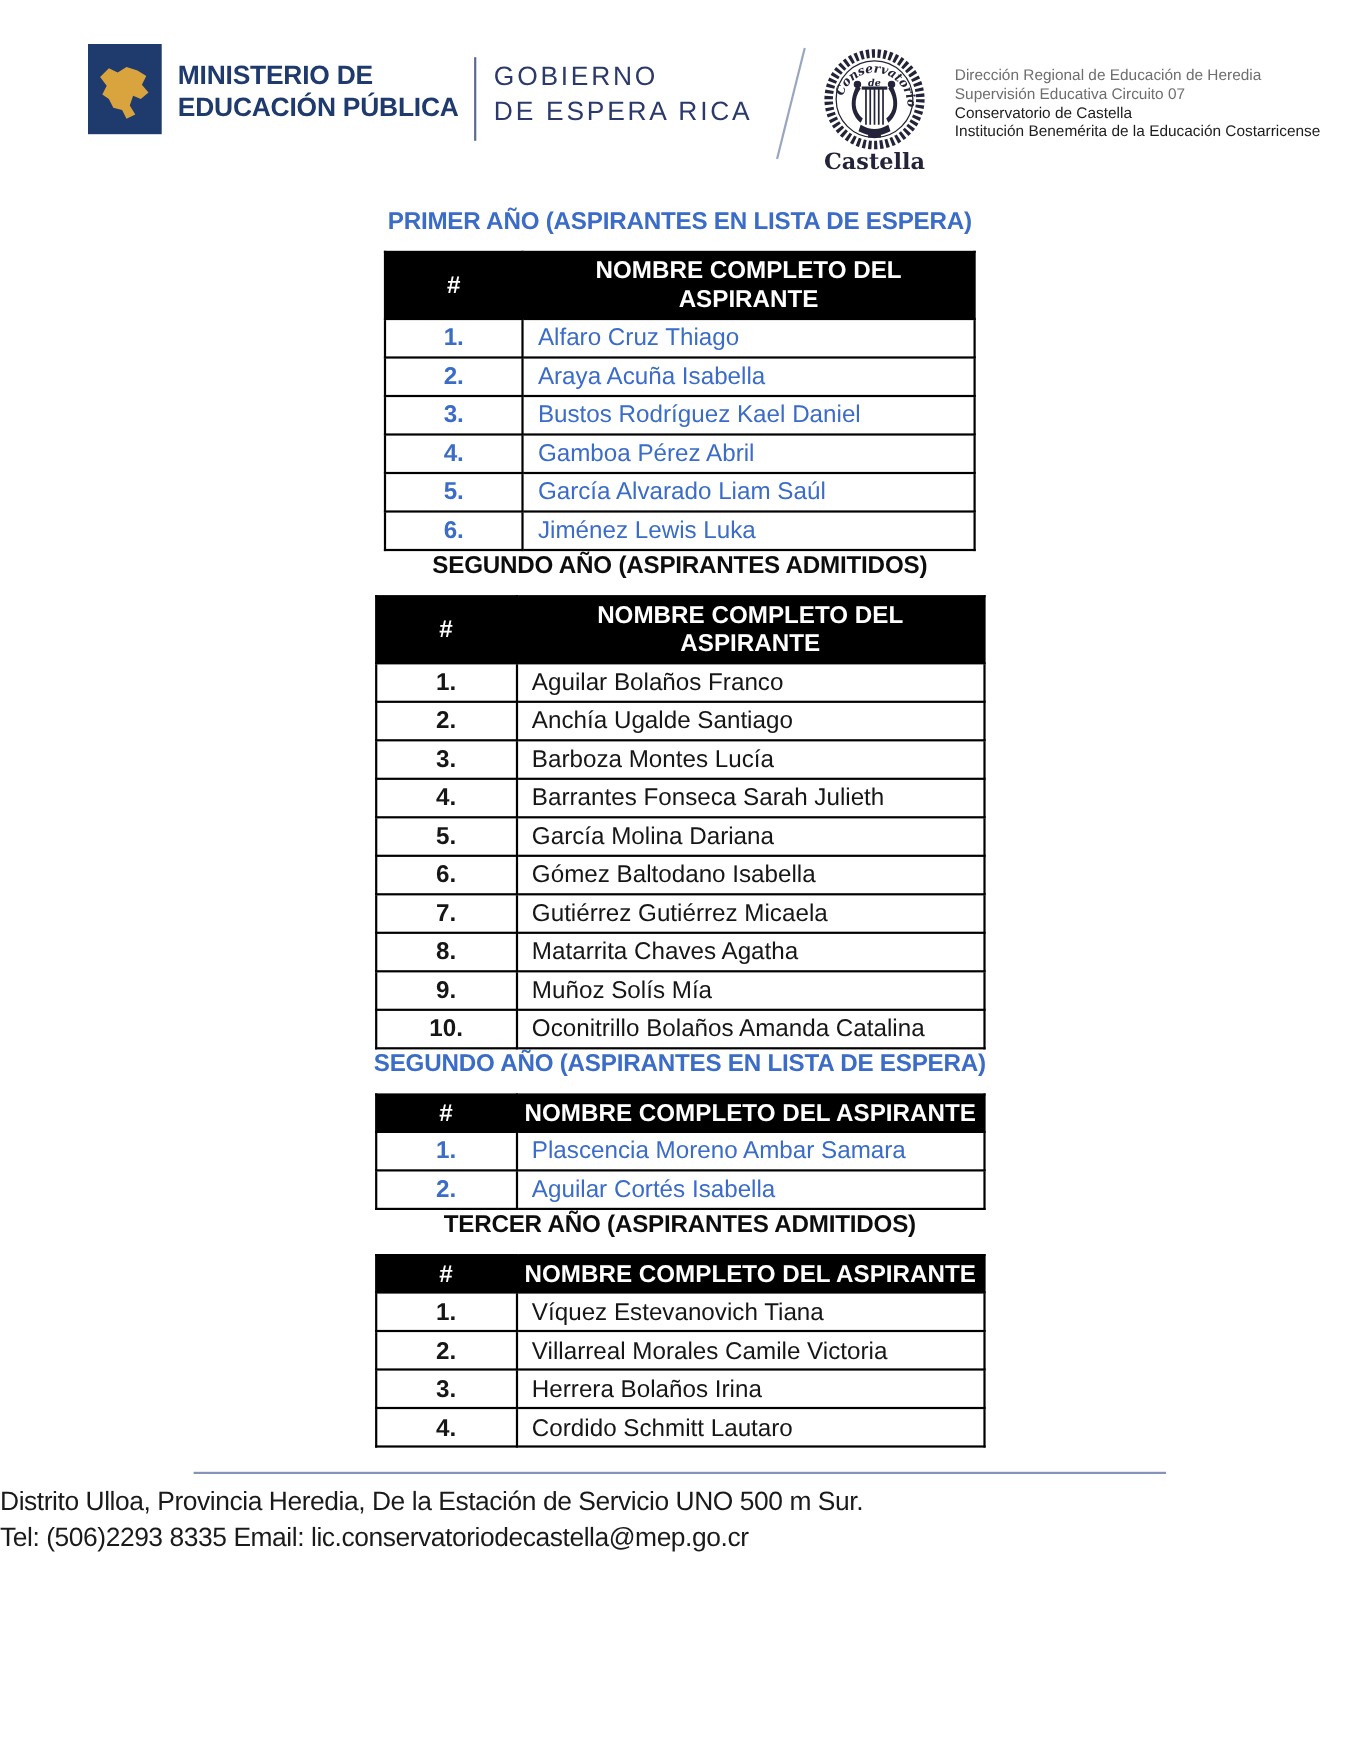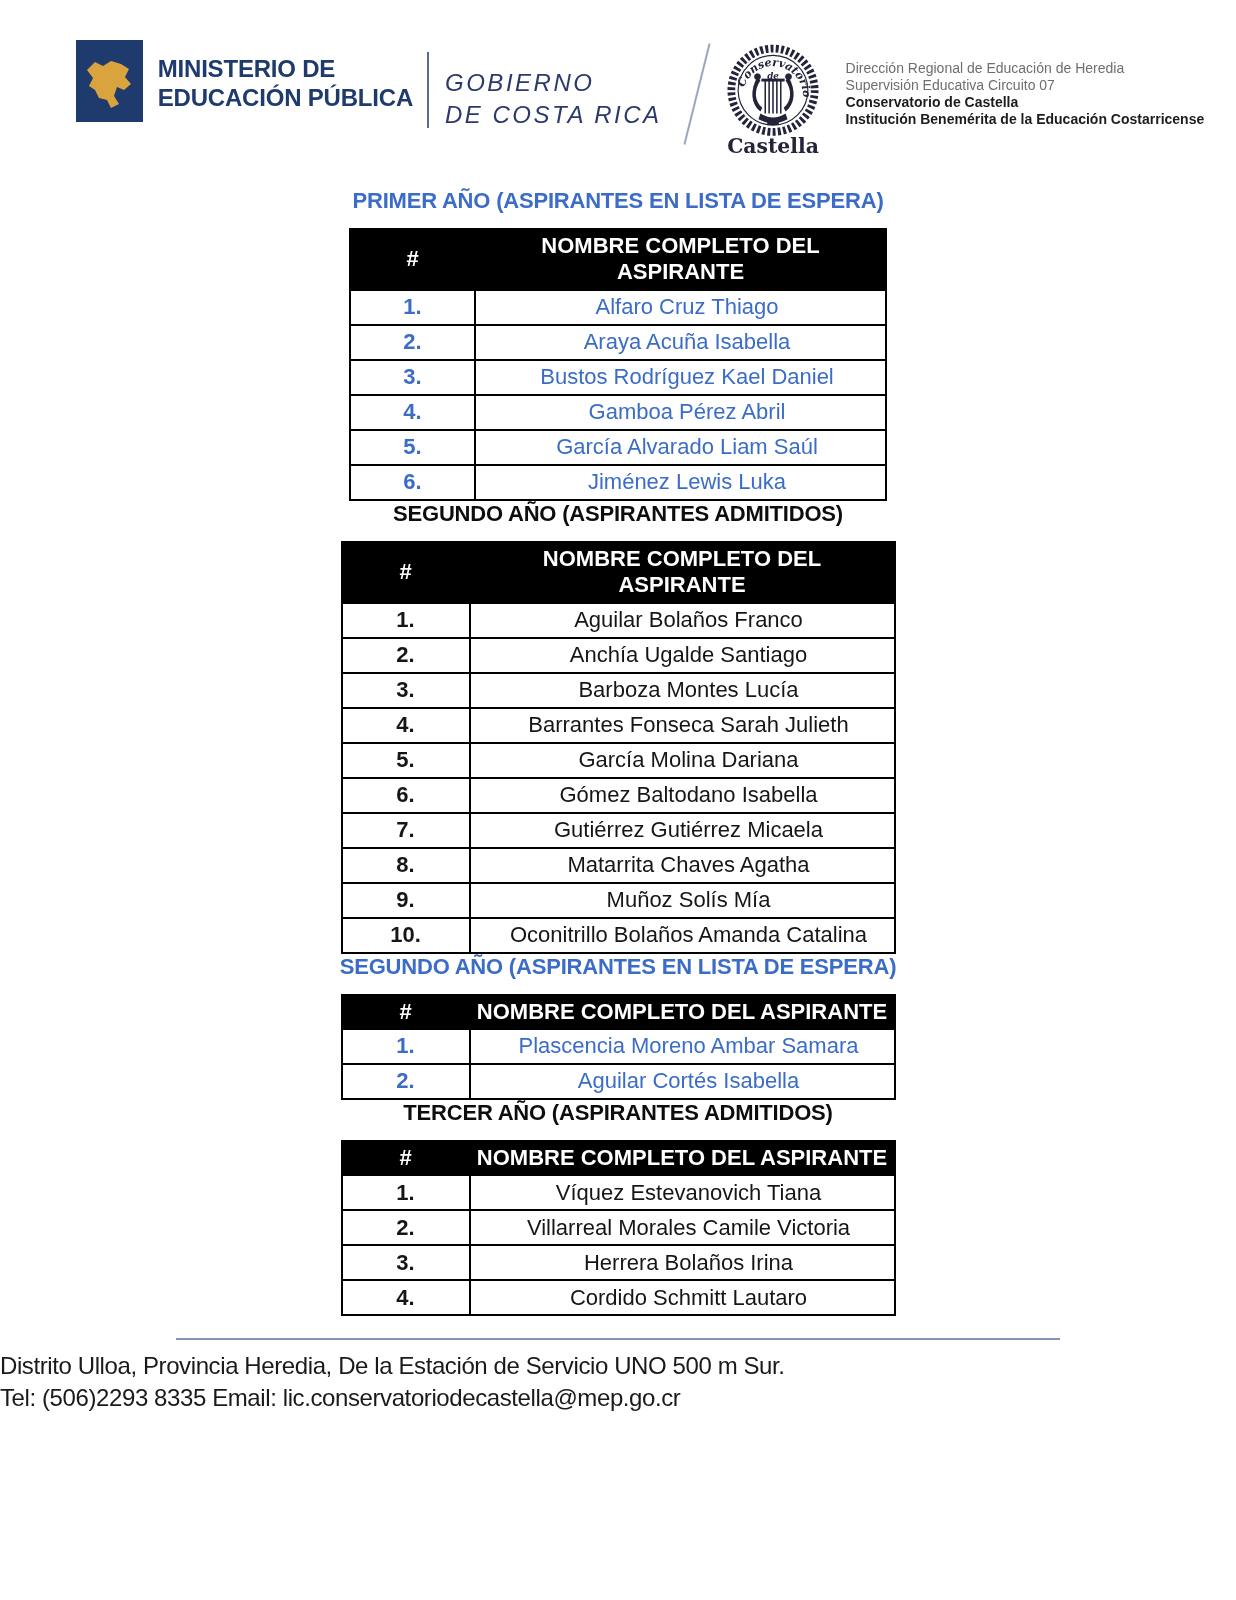--- a/index.html
+++ b/index.html
@@ -6,36 +6,36 @@
   .page {
     width:1236px; height:1600px; background:#ffffff; position:relative;
     font-family:"Liberation Sans", sans-serif; color:#111; overflow:hidden;
   }
 
   
   .header-bar { display:flex; align-items:flex-start; padding:40px 30px 0 74px; margin-bottom:28px;justify-content:center; }
   .mep-logo { width:67px; height:82px; background:#1f3a6d; flex:0 0 auto; display:flex; align-items:center; justify-content:center; }
   .mep-text { margin:14px 0 0 15px; font-weight:bold; color:#1f3a6d; font-size:24px; line-height:1.22; letter-spacing:-0.2px; }
   .vdivider { width:2px; height:76px; background:#5a6a8e; margin:12px 16px 0 14px; flex:0 0 auto; }
-  .gov-text { margin-top:27px; color:#2b3a6b; font-size:24px; line-height:1.32; letter-spacing:2.5px; font-weight:400;font-style:italic; }
+  .gov-text { margin-top:14px; color:#2b3a6b; font-size:24px; line-height:1.32; letter-spacing:2.5px; font-weight:400; }
   .slash { width:2px; height:104px; background:#9aa6bf; transform:rotate(14deg); margin:2px 16px 0 34px; flex:0 0 auto; }
   .castella-logo { width:118px; height:124px; flex:0 0 auto; margin-top:-4px; }
   .org-lines { margin:20px 0 0 14px; font-size:14px; line-height:1.22; color:#6e6e6e; }
-  .org-lines .b { color:#1c1c1c; font-weight:bold; }
+  .org-lines .b { color:#1c1c1c; font-weight:normal; }
 
   
   .list-section { }
   .list-section h2 { margin:0 0 14px; text-align:center; font-size:22px; letter-spacing:-0.2px; }
   .sec-wait h2 { color:#3a6cc8; }
   .sec-adm h2 { color:#0d0d0d; }
 
   table { border-collapse:collapse; margin:0 auto; table-layout:fixed; background:#fff; position:relative; }
   th, td { border:2px solid #000; }
   th { background:#000; color:#fff; font-weight:bold; font-size:22px; text-align:center; padding:3px 4px; line-height:1.2; }
-  td { height:33px; font-size:22px; line-height:1; padding:0;text-align:center; }
+  td { height:33px; font-size:22px; line-height:1; padding:0; }
   td.num { text-align:center; font-weight:bold; width:115px; }
   td.name { padding-left:13px; }
   .w-num { width:115px; } .w-name { width:401px; }
   .w-num2 { width:118px; } .w-name2 { width:415px; }
   .sec-wait td { color:#3a6cc8; }
   .sec-adm td { color:#161616; }
   .hdr-line { display:block; }
 
   
   .wm { position:absolute; background:#444; opacity:0.05; pointer-events:none; }
@@ -63,21 +63,21 @@
 
     <div class="mep-text">
       <div>MINISTERIO DE</div>
       <div>EDUCACIÓN PÚBLICA</div>
     </div>
 
     <div class="vdivider"></div>
 
     <div class="gov-text">
       <div>GOBIERNO</div>
-      <div>DE COSTA RICA</div>
+      <div>DE ESPERA RICA</div>
     </div>
 
     <div class="slash"></div>
 
     <svg class="castella-logo" viewBox="0 0 120 128">
 
       <circle cx="60" cy="56" r="43" fill="none" stroke="#23233a" stroke-width="8" stroke-dasharray="3 2.4"></circle>
       <circle cx="60" cy="56" r="36" fill="none" stroke="#23233a" stroke-width="1.2"></circle>
 
       <defs>

